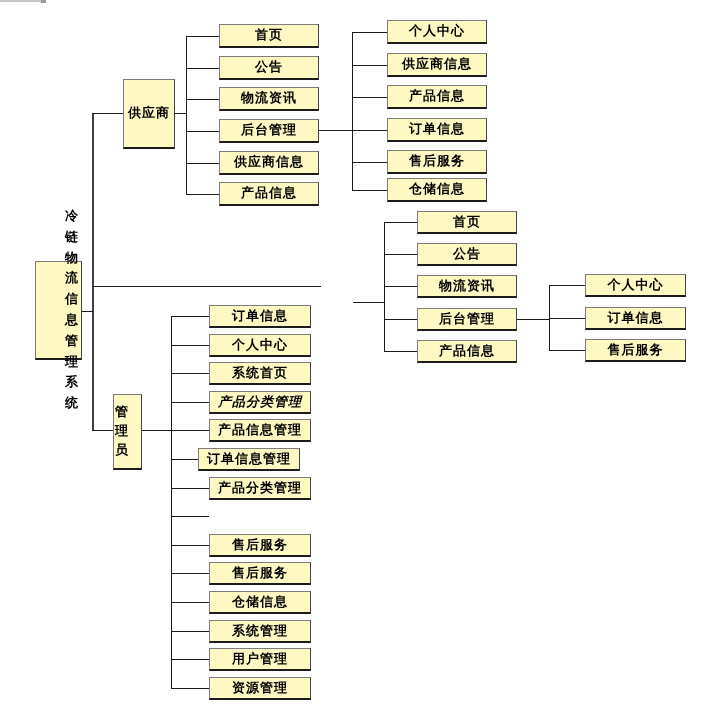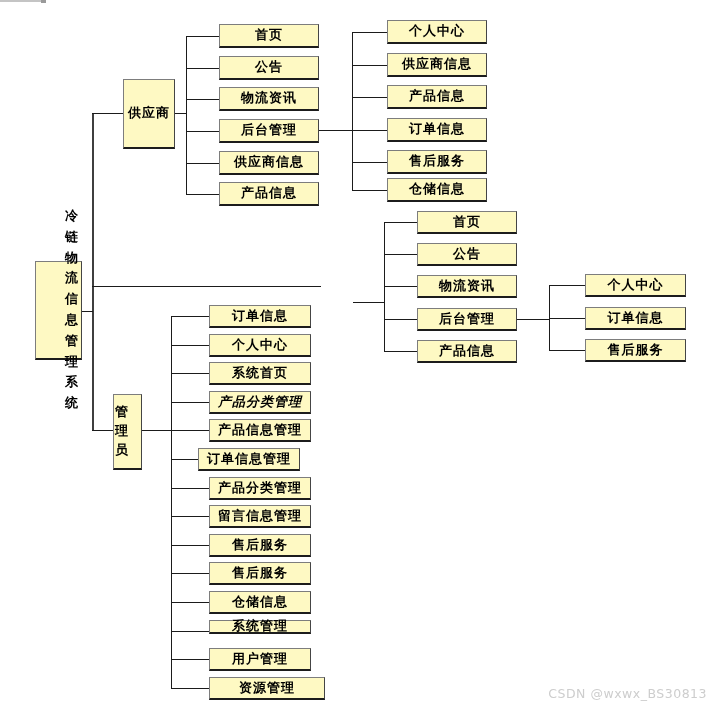--- a/index.html
+++ b/index.html
@@ -129,22 +129,20 @@
   <div class="node" style="left:585px;top:307px;width:101px;height:23px;">订单信息</div>
   <div class="node" style="left:585px;top:339px;width:101px;height:23px;">售后服务</div>
 
   <div class="node" style="left:209px;top:305px;width:102px;height:23px;">订单信息</div>
   <div class="node" style="left:209px;top:334px;width:102px;height:23px;">个人中心</div>
   <div class="node" style="left:209px;top:362px;width:102px;height:23px;">系统首页</div>
   <div class="node" style="left:209px;top:391px;width:102px;height:23px;font-style:italic;">产品分类管理</div>
   <div class="node" style="left:209px;top:419px;width:102px;height:23px;">产品信息管理</div>
   <div class="node" style="left:198px;top:448px;width:102px;height:23px;">订单信息管理</div>
   <div class="node" style="left:209px;top:477px;width:102px;height:23px;">产品分类管理</div>
-  <div class="node" style="left:209px;top:505px;width:102px;height:23px;">留言信息管理</div>
   <div class="node" style="left:209px;top:534px;width:102px;height:23px;">售后服务</div>
   <div class="node" style="left:209px;top:562px;width:102px;height:23px;">售后服务</div>
   <div class="node" style="left:209px;top:591px;width:102px;height:23px;">仓储信息</div>
-  <div class="node" style="left:209px;top:620px;width:102px;height:14px;">系统管理</div>
+  <div class="node" style="left:209px;top:620px;width:102px;height:23px;">系统管理</div>
   <div class="node" style="left:209px;top:648px;width:102px;height:23px;">用户管理</div>
-  <div class="node" style="left:209px;top:677px;width:116px;height:23px;">资源管理</div>
+  <div class="node" style="left:209px;top:677px;width:102px;height:23px;">资源管理</div>
 
-  <div class="watermark">CSDN @wxwx_BS30813</div>
 </div>
 
 </body></html>

